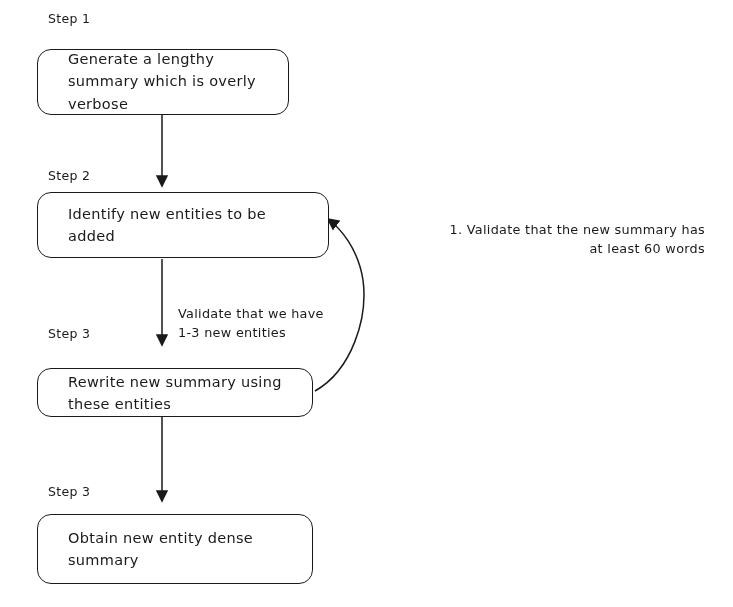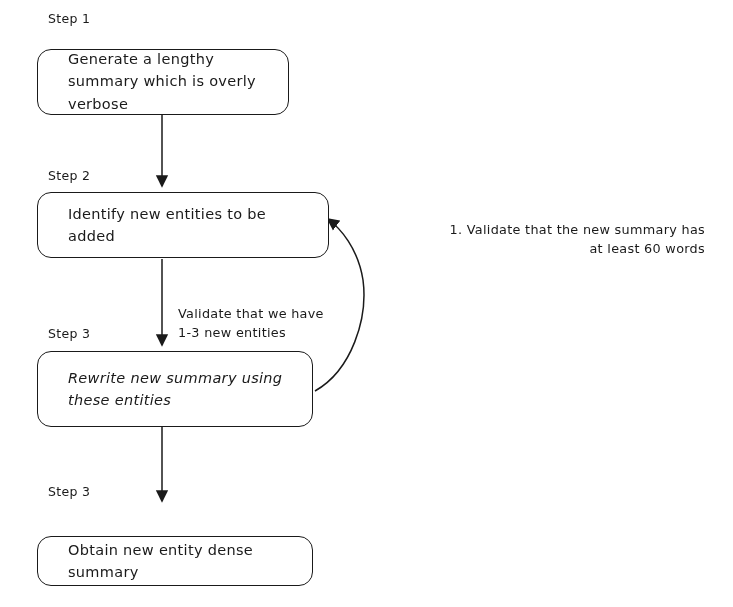--- a/index.html
+++ b/index.html
@@ -111,27 +111,27 @@
 
   <div class="step-label hand" style="left:48px; top:169px;">Step 2</div>
   <div class="node" style="left:37px; top:192px; width:292px; height:66px;">
     <div class="node-text hand">Identify new entities to be added</div>
   </div>
 
   <div class="edge-label hand" style="left:178px; top:288px;">Validate that we have
 1-3 new entities</div>
 
   <div class="step-label hand" style="left:48px; top:327px;">Step 3</div>
-  <div class="node" style="left:37px; top:351px; width:276px; height:76px;font-style:italic;">
+  <div class="node" style="left:37px; top:368px; width:276px; height:49px;">
     <div class="node-text hand">Rewrite new summary using these entities</div>
   </div>
 
 
   <div class="step-label hand" style="left:48px; top:485px;">Step 3</div>
-  <div class="node" style="left:37px; top:536px; width:276px; height:50px;">
+  <div class="node" style="left:37px; top:514px; width:276px; height:70px;">
     <div class="node-text hand">Obtain new entity dense summary</div>
   </div>
 
   <div class="notes">
     <div class="note-item hand">1. Validate that the new summary has
 at least 60 words</div>
   </div>
 
 </div>
 

